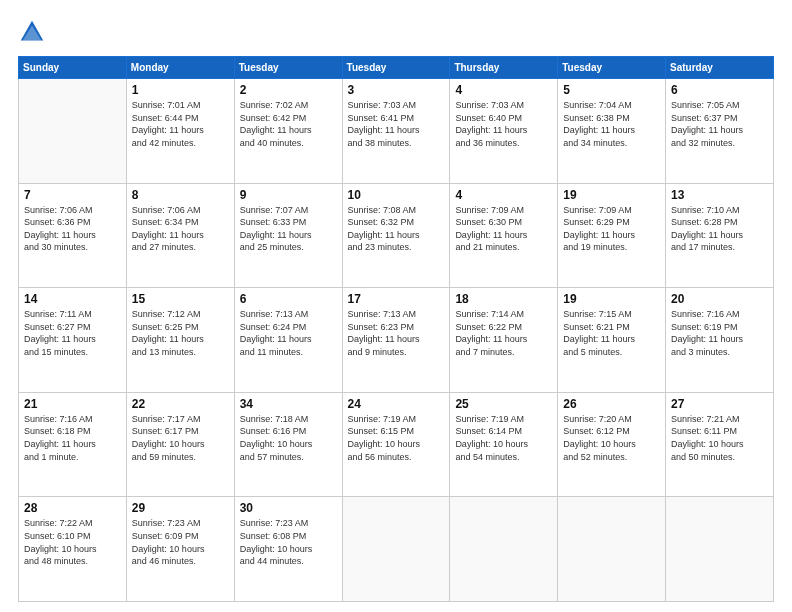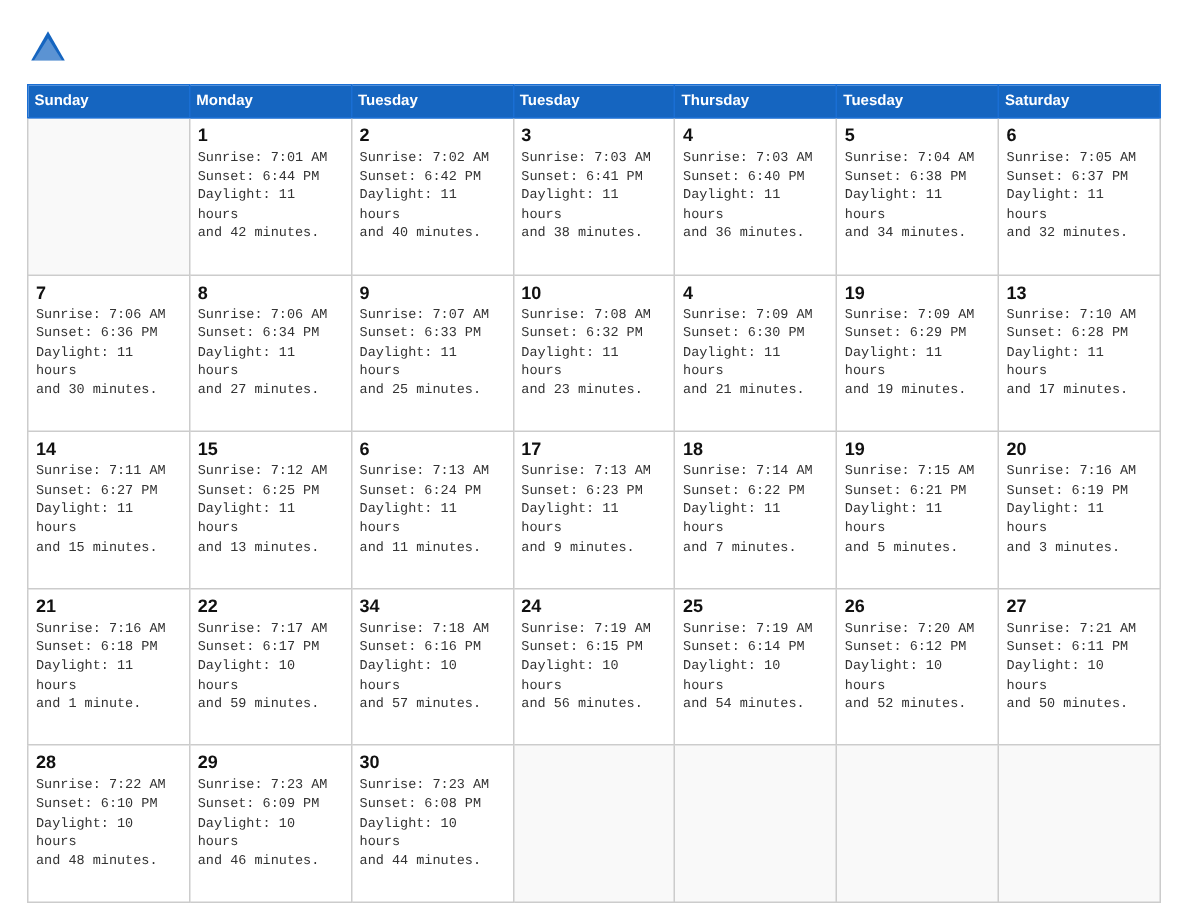--- a/index.html
+++ b/index.html
@@ -81,21 +81,20 @@
       font-size: 12px;
       font-weight: bold;
       color: #111;
       display: block;
       margin-bottom: 2px;
     }
     .cell-info {
       font-size: 9px;
       line-height: 1.4;
       color: #333;
-      font-family: Liberation Mono, monospace;
     }
     .empty-cell {
       background: #f9f9f9;
     }
   </style>
 </head>
 <body>
 
 <div class="page">
   <div class="header">

